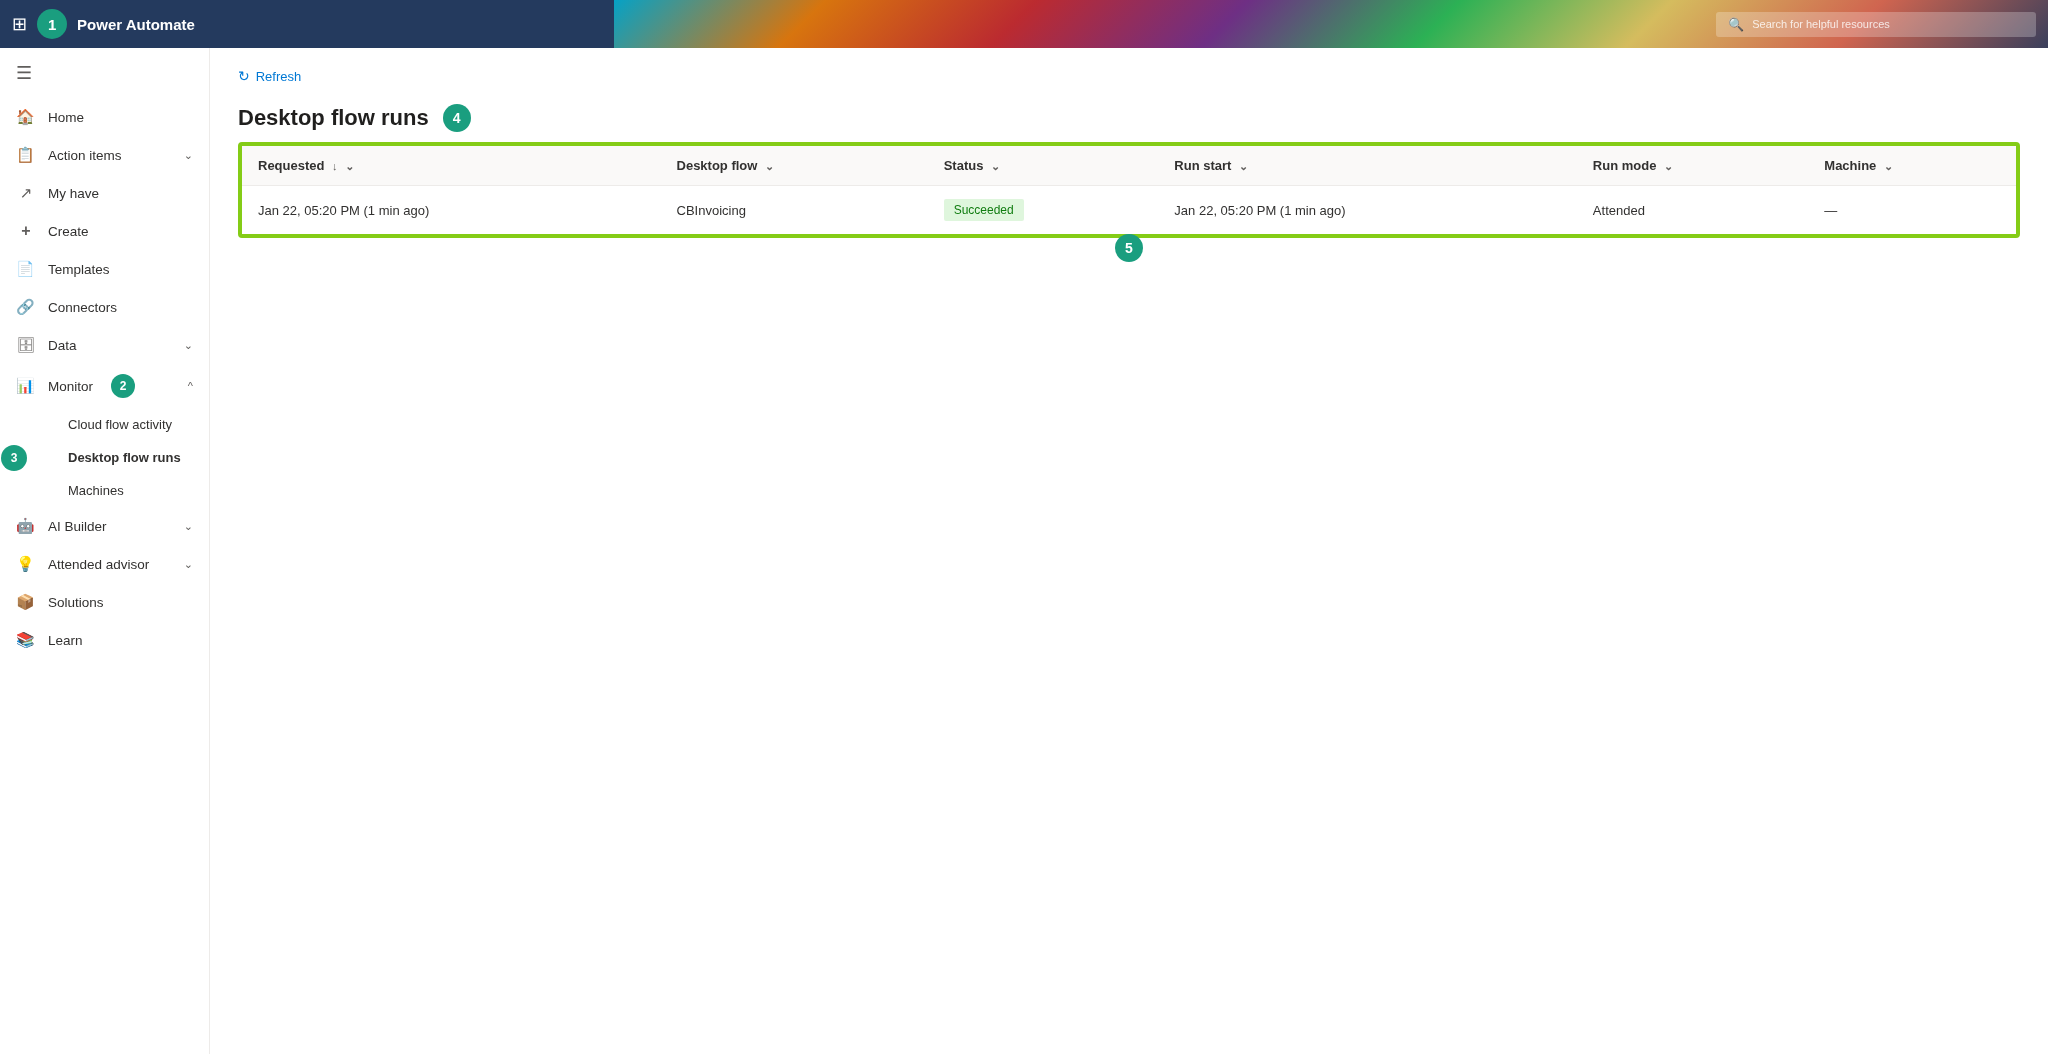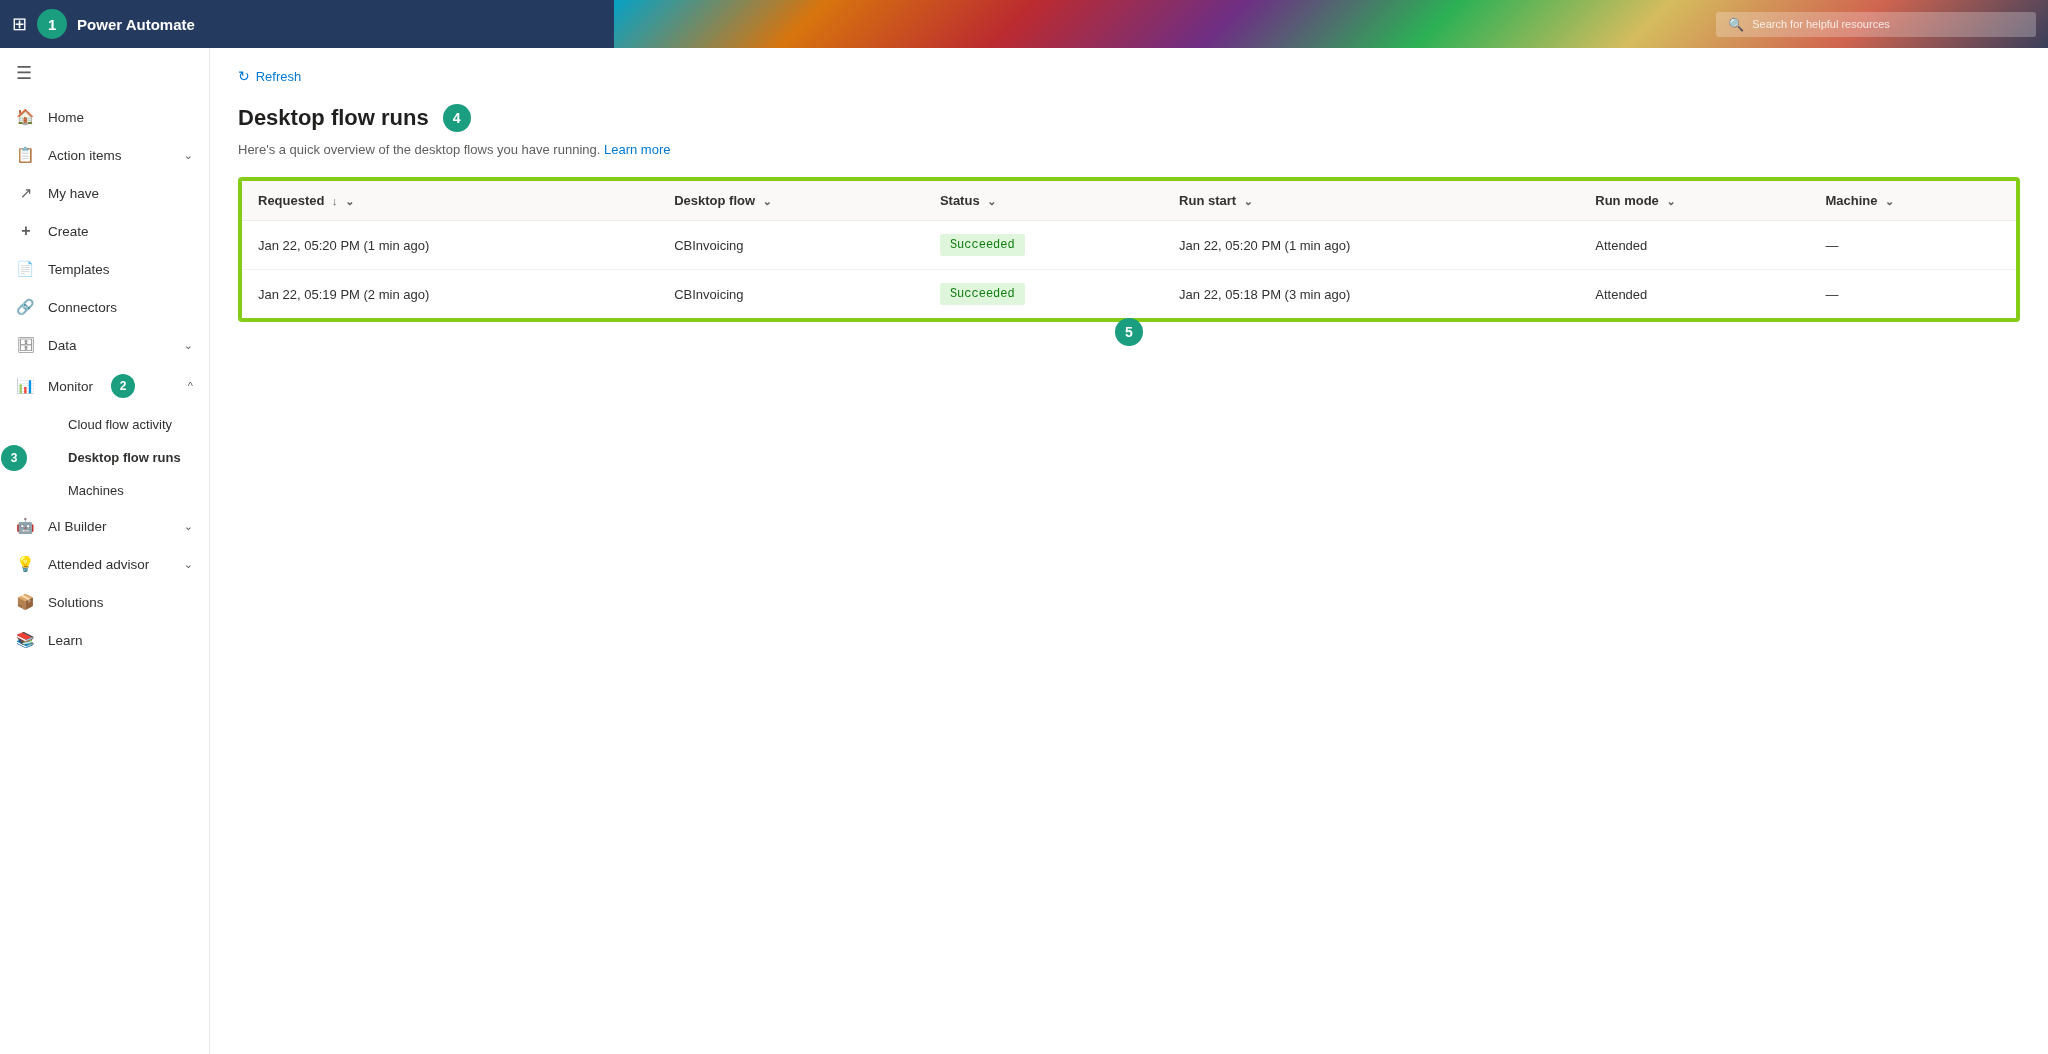--- a/index.html
+++ b/index.html
@@ -212,21 +212,20 @@
       font-size: 12px;
       font-weight: 500;
     }
     .status-failed {
       background: #fde7e9;
       color: #a4262c;
     }
     .status-succeeded {
       background: #dff6dd;
       color: #107c10;
-      font-family: Liberation Mono, monospace;
     }
 
     .step-badge {
       width: 30px;
       height: 30px;
       border-radius: 50%;
       background: #1a9e7f;
       color: white;
       font-size: 15px;
       font-weight: 700;
@@ -355,24 +354,20 @@
         <span style="font-size:14px;">↻</span>
         <span>Refresh</span>
       </button>
 
       <div class="page-header">
         <h1 class="page-title">Desktop flow runs</h1>
         <div class="badge-circle">
           <span>4</span>
         </div>
       </div>
-      <p class="page-subtitle">
-        <span>Here's a quick overview of the desktop flows you have running.</span>
-        <a href="#">Learn more</a>
-      </p>
 
       <div class="table-container">
         <table class="data-table">
           <thead>
             <tr>
               <th>
                 <span>Requested</span>
                 <span class="sort-icon">↓</span>
                 <span class="sort-icon">⌄</span>
               </th>
@@ -402,30 +397,20 @@
               <tr>
     <td>Jan 22, 05:20 PM (1 min ago)</td>
     <td>CBInvoicing</td>
     <td>
       <span class="status-badge status-succeeded">Succeeded</span>
     </td>
     <td>Jan 22, 05:20 PM (1 min ago)</td>
     <td>Attended</td>
     <td>—</td>
   </tr>
-              <tr>
-    <td>Jan 22, 05:19 PM (2 min ago)</td>
-    <td>CBInvoicing</td>
-    <td>
-      <span class="status-badge status-succeeded">Succeeded</span>
-    </td>
-    <td>Jan 22, 05:18 PM (3 min ago)</td>
-    <td>Attended</td>
-    <td>—</td>
-  </tr>
             </tbody>
         </table>
       </div>
 
       <div class="bottom-badge">
         <div class="badge-circle" style="margin-top:10px;">
           <span>5</span>
         </div>
       </div>
     </div>

